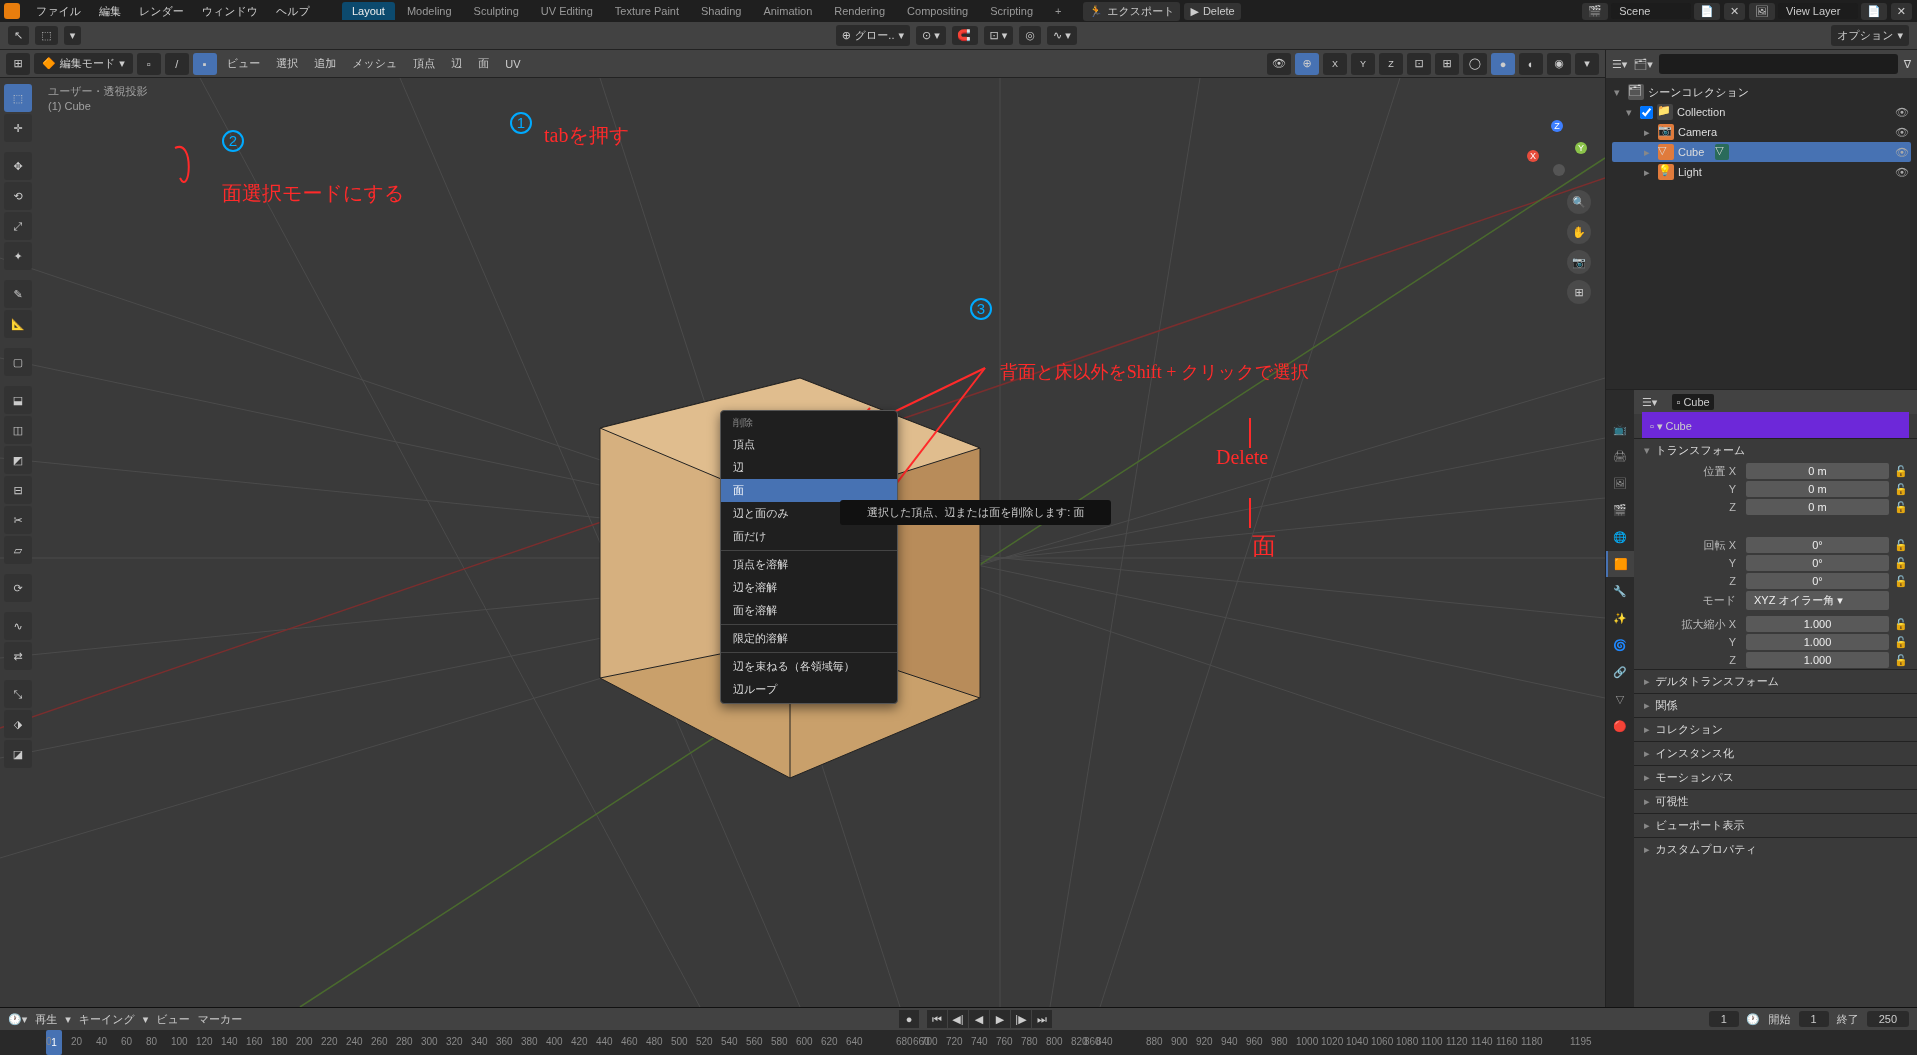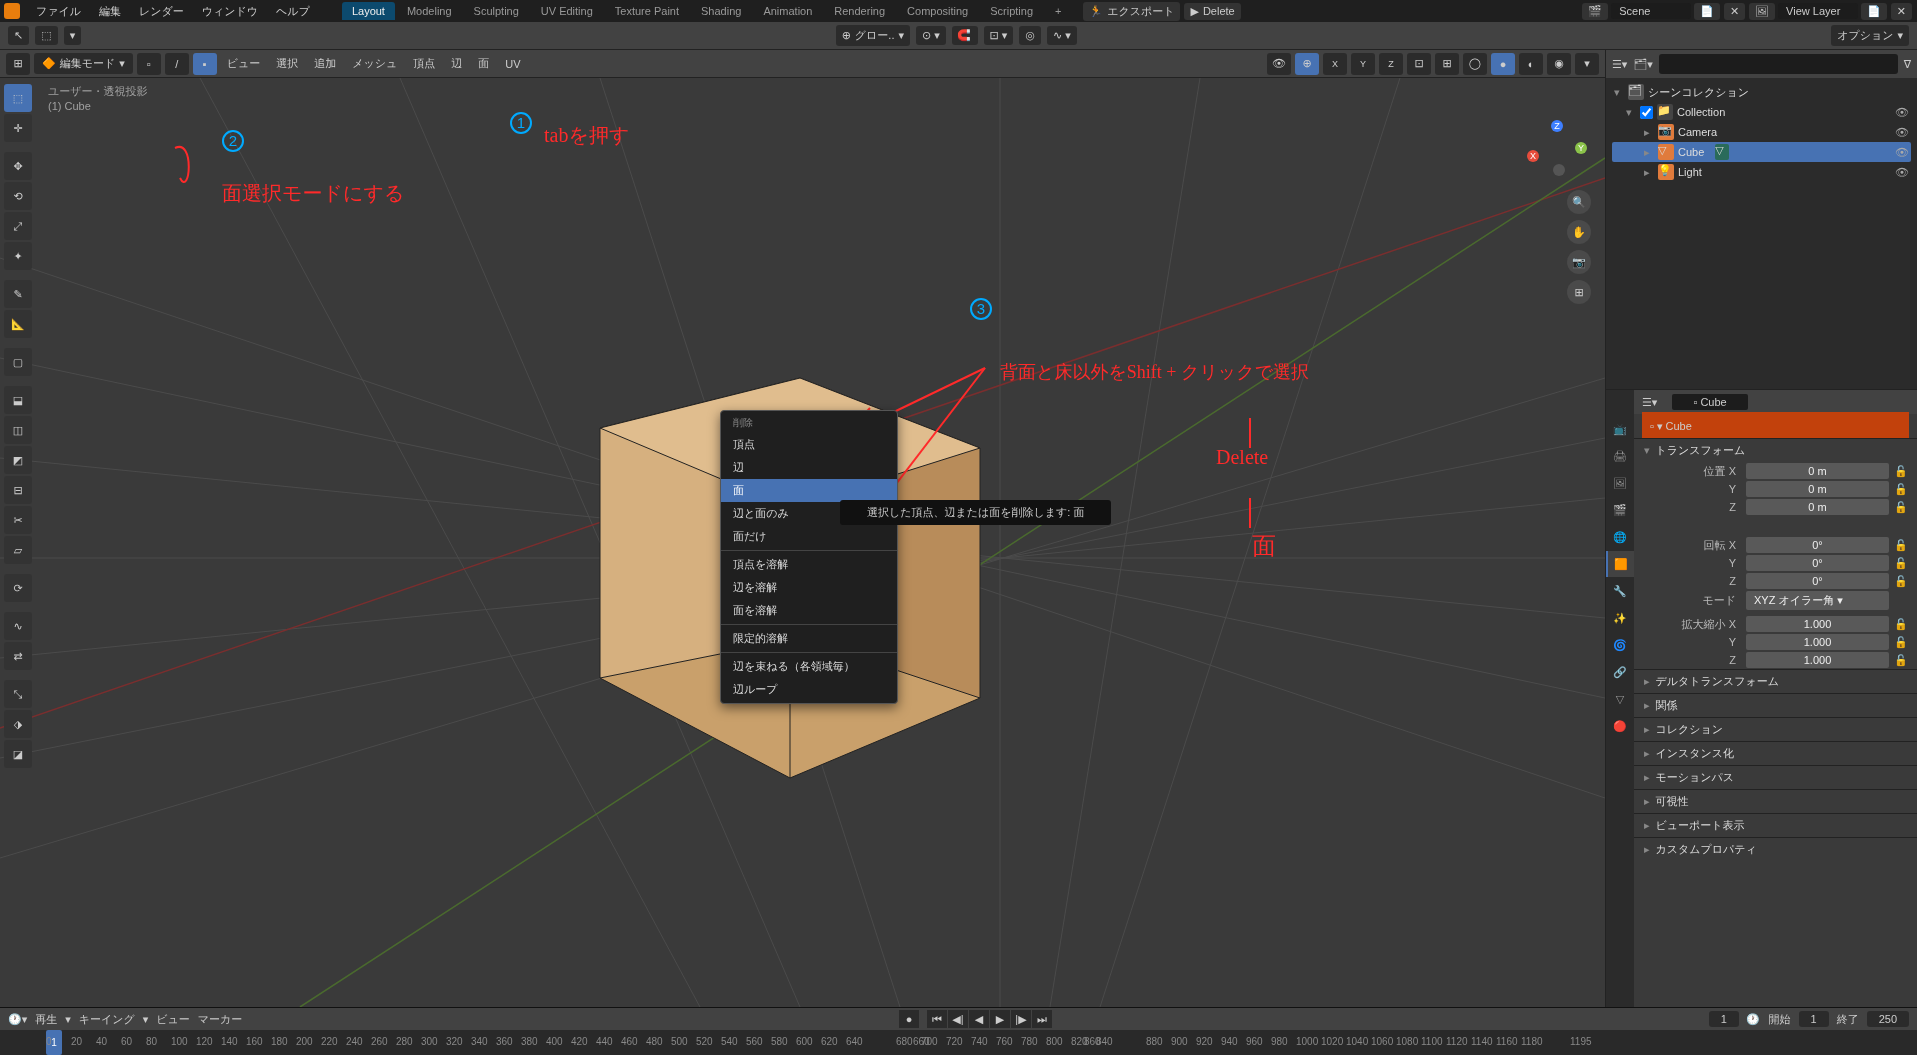--- a/index.html
+++ b/index.html
@@ -329,23 +329,23 @@
         <div class="pt">🌐</div>
         <div class="pt active">🟧</div>
         <div class="pt">🔧</div>
         <div class="pt">✨</div>
         <div class="pt">🌀</div>
         <div class="pt">🔗</div>
         <div class="pt">▽</div>
         <div class="pt">🔴</div>
       </div>
       <div class="props-body">
-        <div class="crumb"><span>☰▾</span>&nbsp;<span style="background:#1c1c1c;padding:2px 21px;border-radius:2px">▫ <span>Cube</span></span></div>
+        <div class="crumb"><span>☰▾</span>&nbsp;<span style="background:#1c1c1c;padding:2px 4px;border-radius:2px">▫ <span>Cube</span></span></div>
         <div class="crumb" style="background:#3a3a3a">
-            <span style="background:#c2410c;padding:8px 8px;border-radius:0;flex:1">▫ ▾ <span>Cube</span></span>
+            <span style="background:#6d28d9;padding:8px 8px;border-radius:0;flex:1">▫ ▾ <span>Cube</span></span>
           </div>
         <div class="section-hdr">
             <span class="tw">▾</span>
             <span>トランスフォーム</span>
           </div>
 
         <div class="field-row">
             <span class="lbl">位置 X</span>
             <span class="val">0 m</span>
             <span class="lock">🔓</span>

